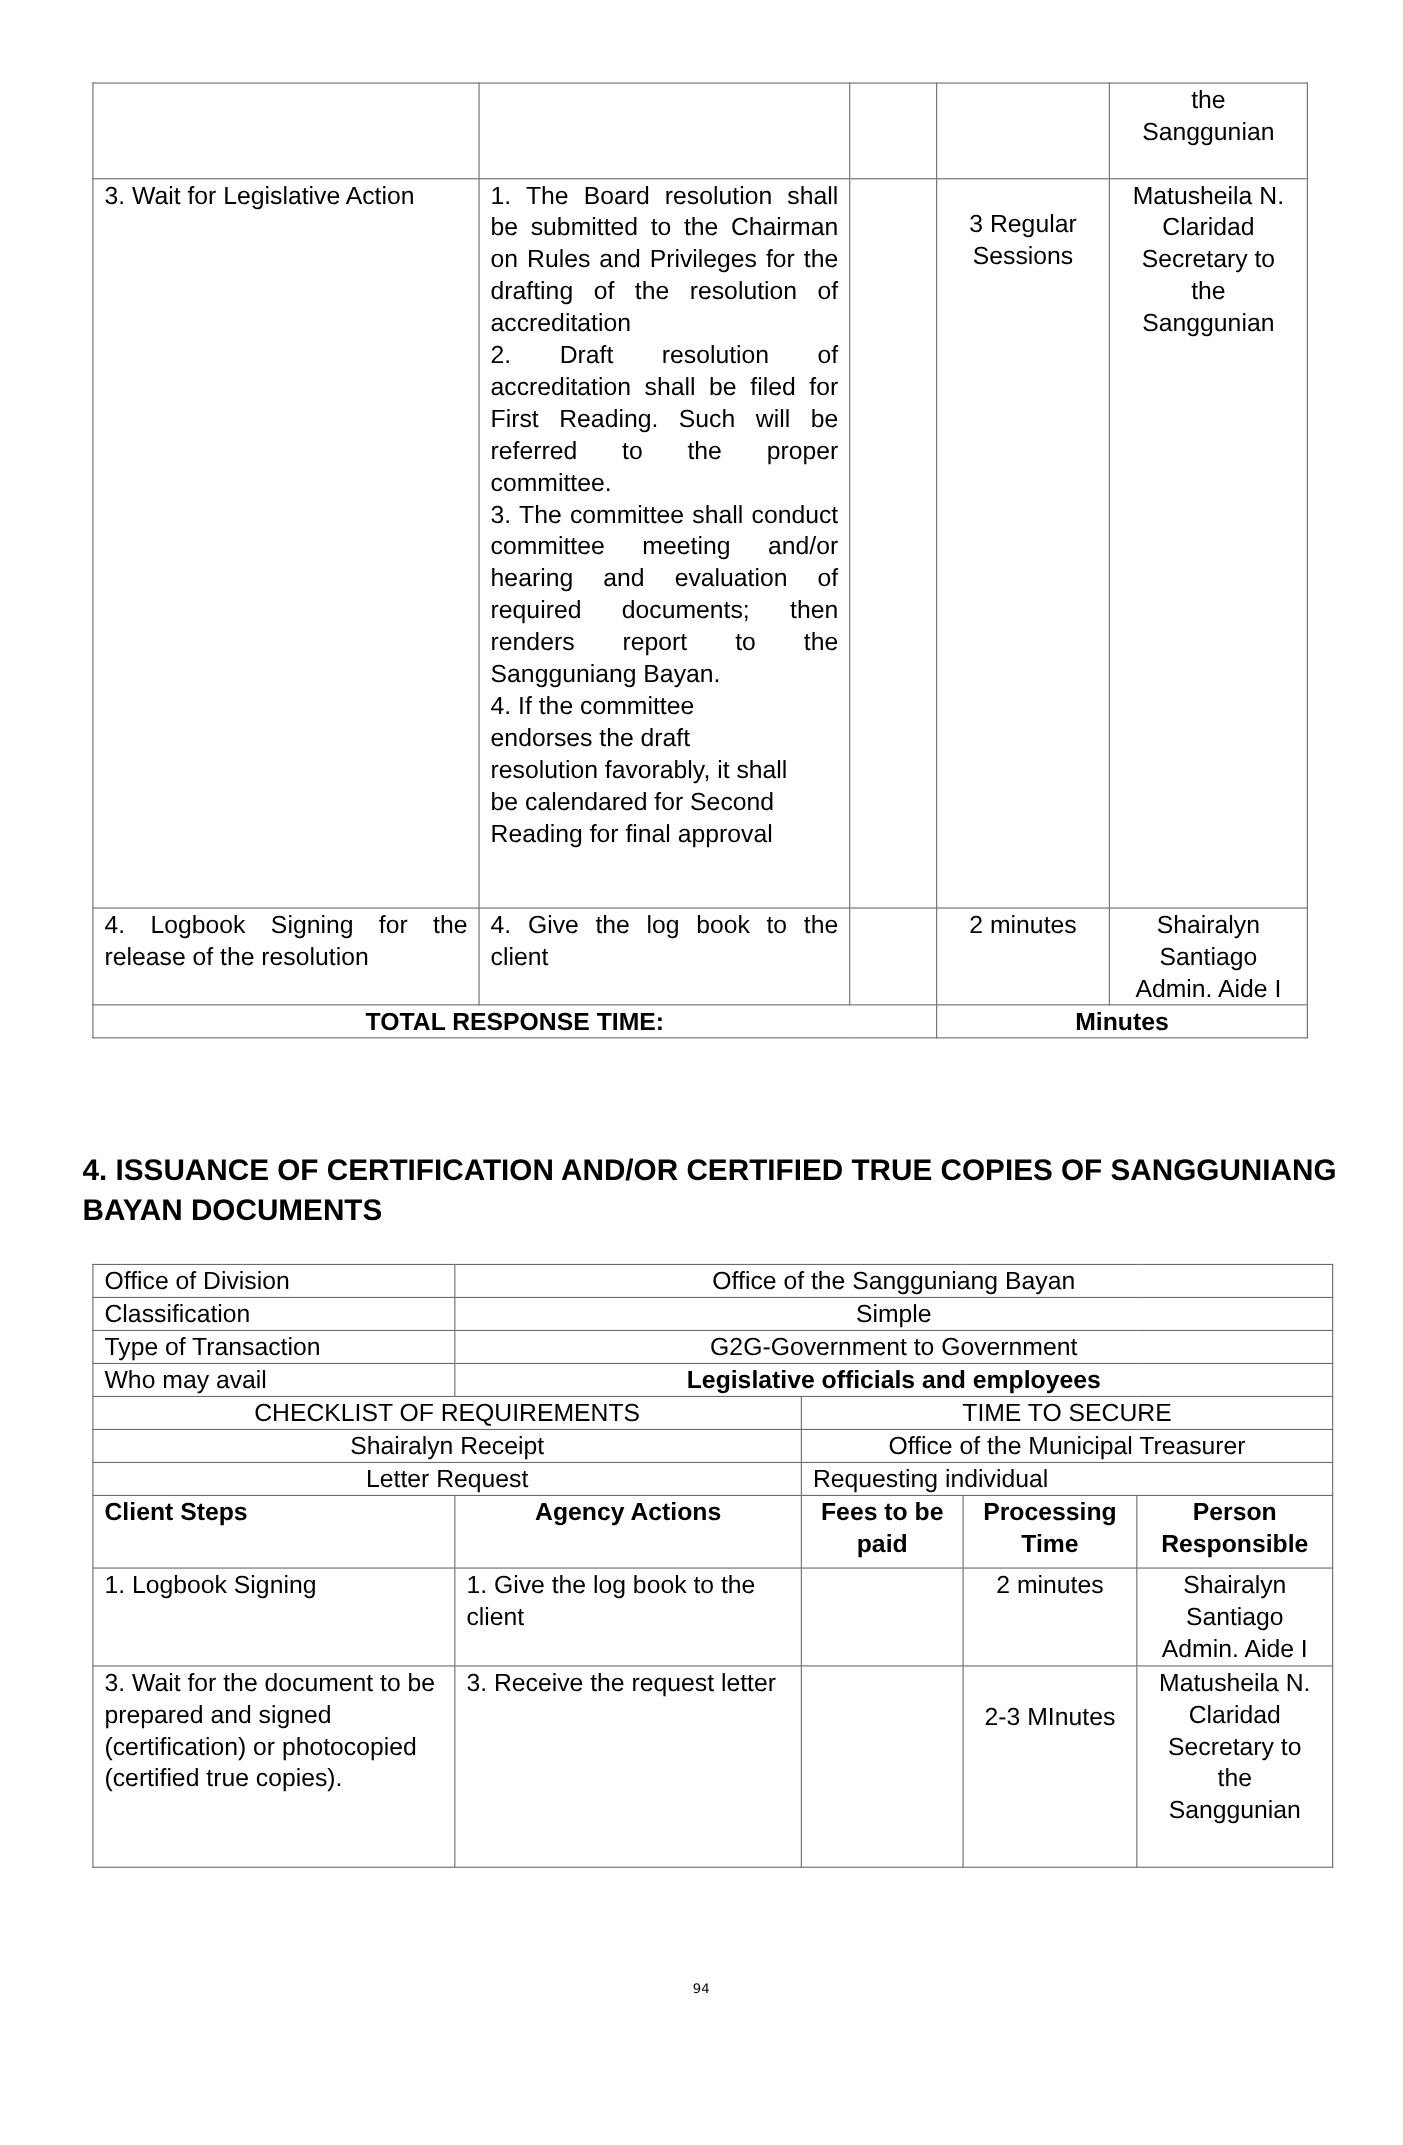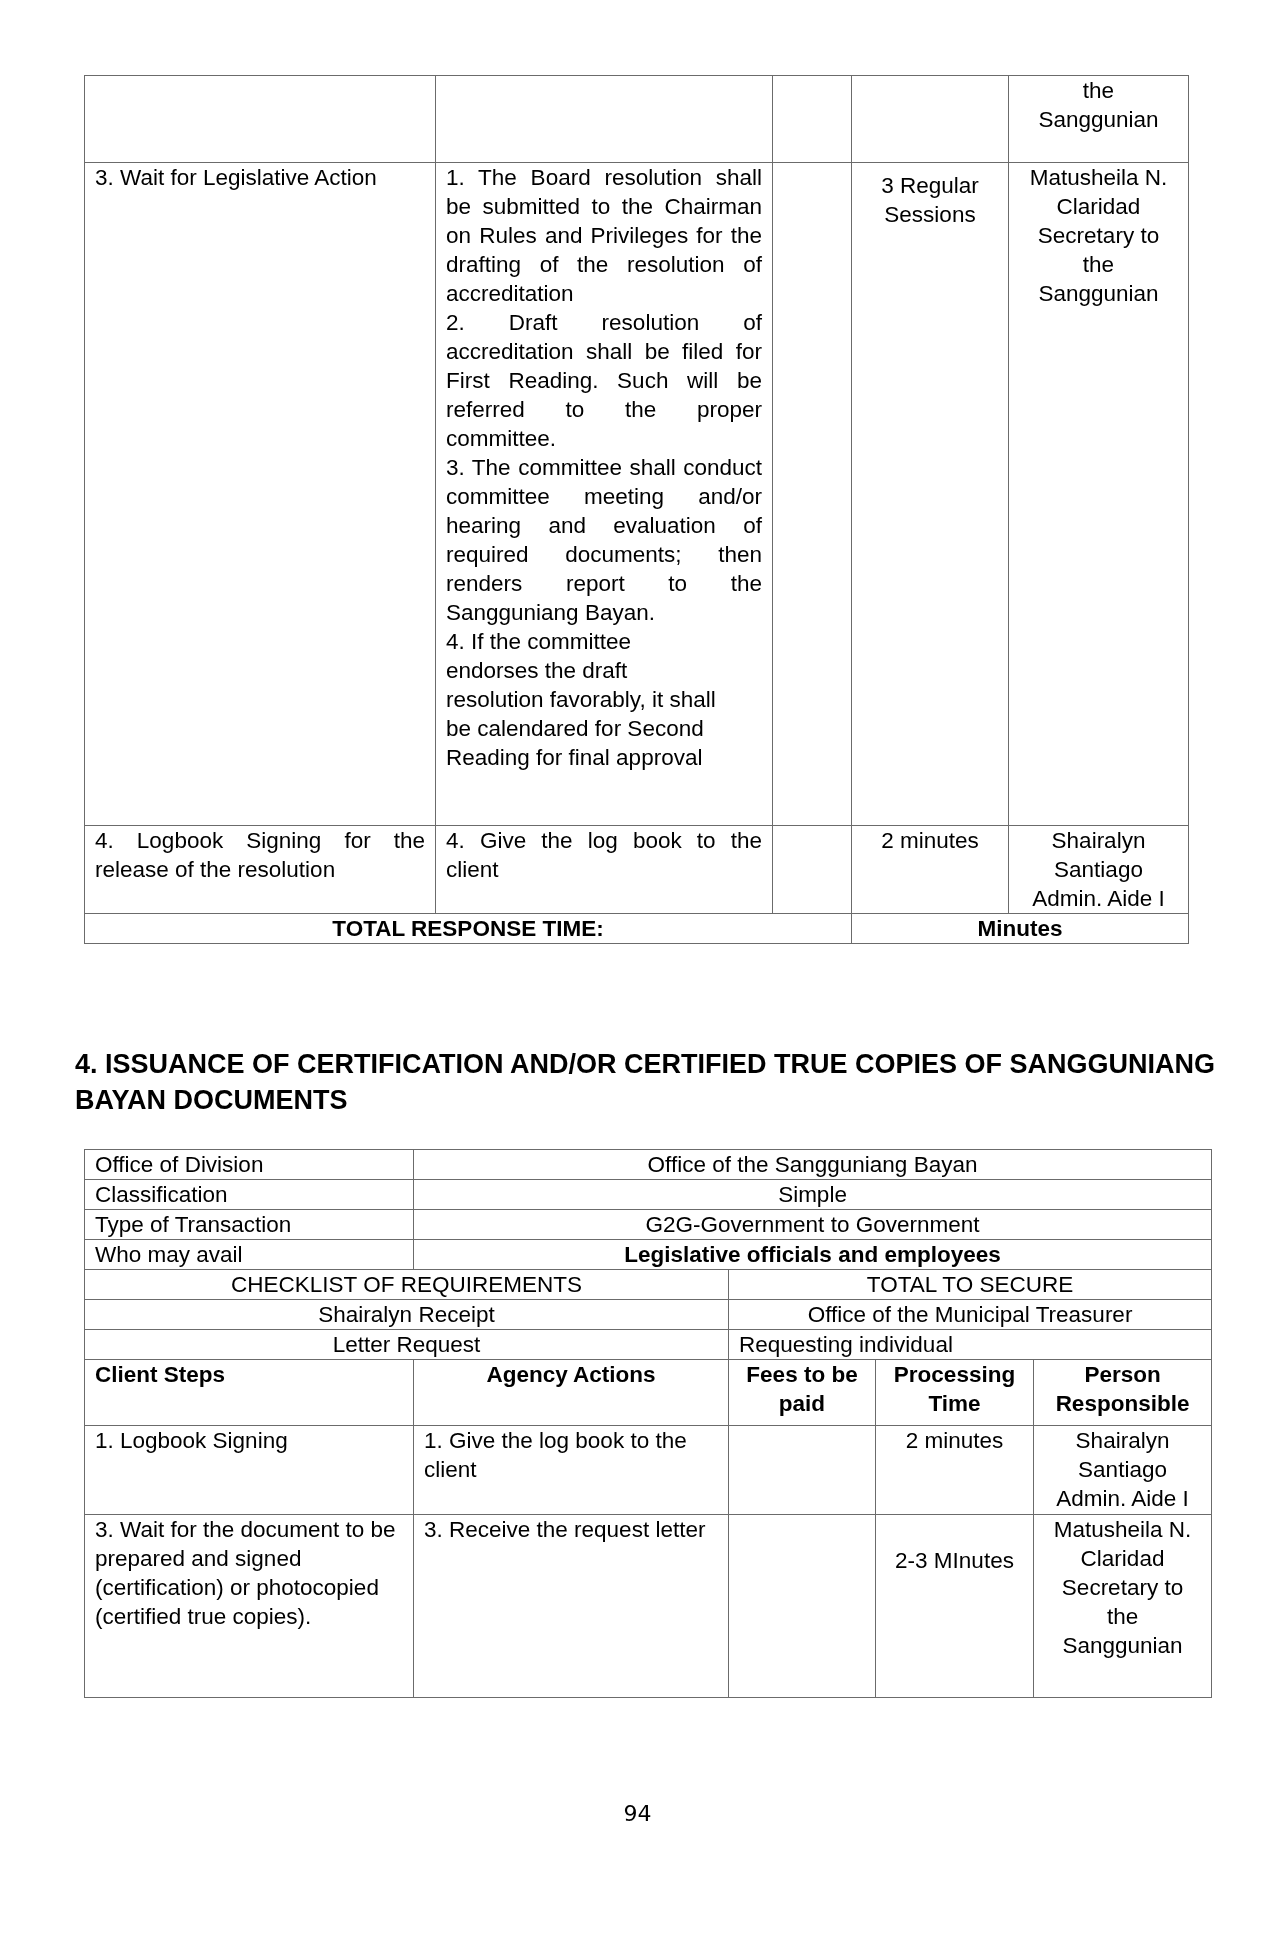--- a/index.html
+++ b/index.html
@@ -19,21 +19,21 @@
 
   #t1 { left: 84px; top: 75px; width: 1104px; }
   #t2 { left: 84px; top: 1149px; width: 1127px; }
 
   #heading {
     position: absolute; left: 75px; top: 1046px; width: 1150px;
     font-size: 27px; line-height: 36px; font-weight: bold;
   }
   #page-num {
     position: absolute; left: 0; width: 1275px; top: 1801px;
-    text-align: center; font-family: "DejaVu Sans", sans-serif; font-size: 22px;
+    text-align: center; font-family: "DejaVu Sans", sans-serif; font-size: 12px;
   }
   .pre { white-space: pre-line; }
 </style>
 </head>
 <body>
 
 <table id="t1">
   <colgroup>
     <col style="width:351px">
       <col style="width:337px">
@@ -56,21 +56,21 @@
       <div>1. The Board resolution shall be submitted to the Chairman on Rules and Privileges for the drafting of the resolution of accreditation</div>
       <div>2. Draft resolution of accreditation shall be filed for First Reading. Such will be referred to the proper committee.</div>
       <div>3. The committee shall conduct committee meeting and/or hearing and evaluation of required documents; then renders report to the Sangguniang Bayan.</div>
       <div class="pre" style="text-align:left">4. If the committee
 endorses the draft
 resolution favorably, it shall
 be calendared for Second
 Reading for final approval</div>
     </td>
     <td></td>
-    <td class="c pre" style="padding-top:8px">3 Regular
+    <td class="c pre" style="padding-top:26px">3 Regular
 Sessions</td>
     <td class="c pre">Matusheila N.
 Claridad
 Secretary to
 the
 Sanggunian</td>
   </tr>
   <tr style="height:87px">
     <td class="j">4. Logbook Signing for the release of the resolution</td>
     <td class="j">4. Give the log book to the client</td>
@@ -109,21 +109,21 @@
   <tr style="height:30px">
     <td>Type of Transaction</td>
     <td colspan="4" class="c">G2G-Government to Government</td>
   </tr>
   <tr style="height:30px">
     <td>Who may avail</td>
     <td colspan="4" class="c b">Legislative officials and employees</td>
   </tr>
   <tr style="height:30px">
     <td colspan="2" class="c">CHECKLIST OF REQUIREMENTS</td>
-    <td colspan="3" class="c">TOTAL TO SECURE</td>
+    <td colspan="3" class="c">TIME TO SECURE</td>
   </tr>
   <tr style="height:30px">
     <td colspan="2" class="c">Shairalyn Receipt</td>
     <td colspan="3" class="c">Office of the Municipal Treasurer</td>
   </tr>
   <tr style="height:30px">
     <td colspan="2" class="c">Letter Request</td>
     <td colspan="3">Requesting individual</td>
   </tr>
   <tr style="height:66px">

